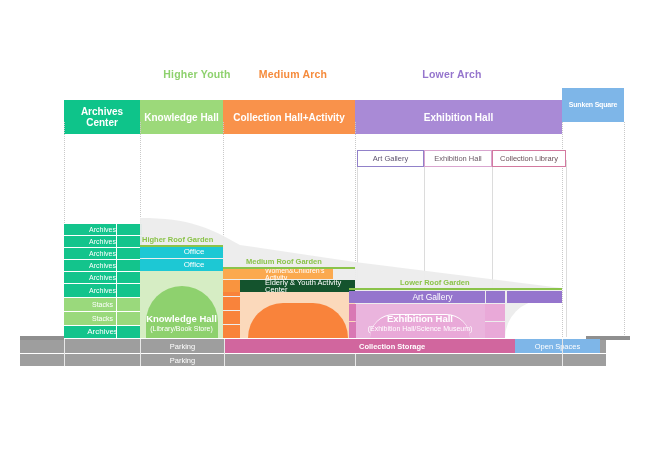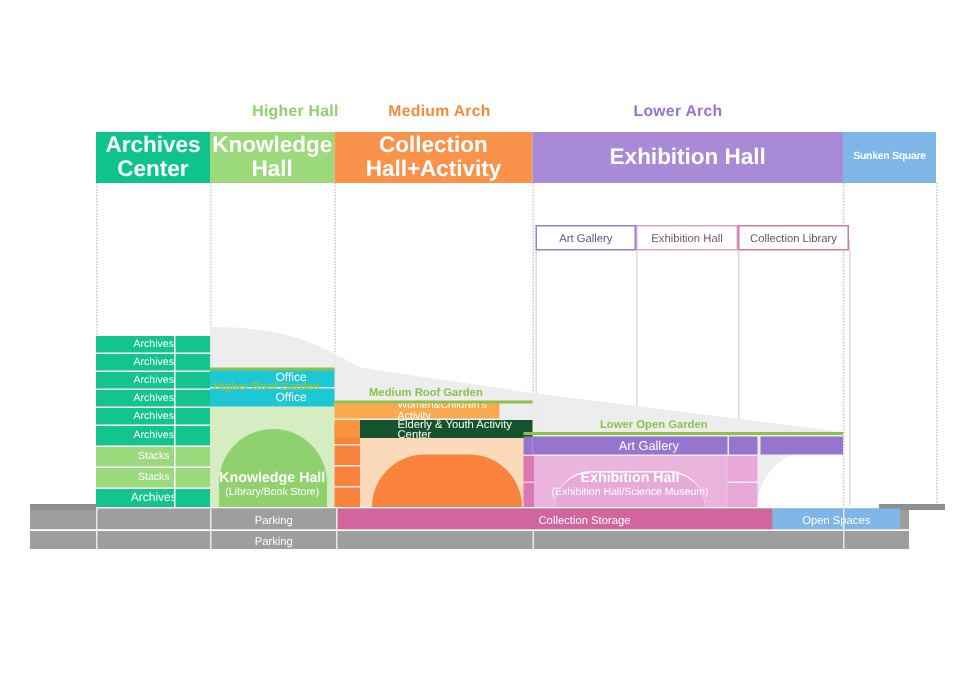--- a/index.html
+++ b/index.html
@@ -7,21 +7,21 @@
        font-family:"Liberation Sans","DejaVu Sans",sans-serif;}
   #stage{position:absolute;left:0;top:0;width:650px;height:459px;}
   .abs{position:absolute;box-sizing:border-box;}
 
   
   .archtitle{font-size:10.5px;font-weight:bold;text-align:center;letter-spacing:.2px;}
 
   
   .zonebar{display:flex;align-items:center;justify-content:center;
            color:#ffffff;font-weight:bold;text-align:center;line-height:1.1;}
-  .zonebar.z1{font-size:15px;}
+  .zonebar.z1{font-size:10px;margin-top:12px;}
   .zonebar.z3{font-size:7px;letter-spacing:-.2px;}
 
   
   .vline{width:0;border-left:1px dotted #c9c9c9;}
   .vline.solid{border-left:1px solid #dcdcdc;}
 
   
   .progbox{display:flex;align-items:center;justify-content:center;
            font-size:7.5px;background:#ffffff;}
 
@@ -34,28 +34,28 @@
   .rgline{height:2px;}
 
   
   .hall{position:absolute;text-align:center;color:#ffffff;line-height:1.15;z-index:12;}
   .hall .t{font-size:9.5px;font-weight:bold;display:block;}
   .hall .s{font-size:7px;display:block;}
 
   
   .strip{display:flex;align-items:center;justify-content:center;
          color:#ffffff;font-size:7.5px;}
-  .stripL{justify-content:flex-start;padding-left:4px;}
+  .stripL{justify-content:flex-start;padding-left:4px;font-weight:bold;}
 </style>
 </head>
 <body>
 
 <div id="stage">
 
-  <div class="abs archtitle" style="left:152px;top:68px;width:90px;color:#8ed16e;">Higher Hall</div>
+  <div class="abs archtitle" style="left:152px;top:68px;width:90px;color:#8ed16e;">Higher Youth</div>
   <div class="abs archtitle" style="left:243px;top:68px;width:100px;color:#f58b3c;">Medium Arch</div>
   <div class="abs archtitle" style="left:392px;top:68px;width:120px;color:#9575cd;">Lower Arch</div>
 
   <div class="abs zonebar z1" style="left:64px;top:88px;width:76px;height:34px;background:#0ec48a;">Archives Center</div>
   <div class="abs zonebar z1" style="left:140px;top:88px;width:83px;height:34px;background:#9cd97a;">Knowledge Hall</div>
   <div class="abs zonebar z1" style="left:223px;top:88px;width:132px;height:34px;background:#f9924b;">Collection Hall+Activity</div>
   <div class="abs zonebar z1" style="left:355px;top:88px;width:207px;height:34px;background:#a98ad6;">Exhibition Hall</div>
   <div class="abs zonebar z3" style="left:562px;top:88px;width:62px;height:34px;background:#7eb6e8;">Sunken Square</div>
 
   <div class="abs vline" style="left:64px;top:122px;height:215px;"></div>
@@ -97,21 +97,21 @@
               border-radius:36px 36px 0 0;z-index:6;"></div>
   <div class="hall" style="left:140px;top:314px;width:83px;">
     <span class="t">Knowledge Hall</span>
     <span class="s">(Library/Book Store)</span>
   </div>
 
   <div class="abs cell" style="left:140px;top:246px;width:83px;height:12px;background:#1dc8d4;font-size:8px;z-index:7;">Office</div>
   <div class="abs cell" style="left:140px;top:259px;width:83px;height:12px;background:#1dc8d4;font-size:8px;z-index:7;">Office</div>
 
   <div class="abs rgline" style="left:140px;top:245px;width:83px;background:#8bc34a;z-index:8;"></div>
-  <div class="abs rg" style="left:142px;top:235px;z-index:9;margin-top:18px;">Higher Roof Garden</div>
+  <div class="abs rg" style="left:142px;top:235px;z-index:9;">Higher Roof Garden</div>
 
   <div class="abs" style="left:240px;top:283px;width:115px;height:55px;background:#fbd9bb;z-index:5;"></div>
   <div class="abs" style="left:248px;top:303px;width:100px;height:35px;background:#f9833b;
               border-radius:50px 50px 0 0;z-index:6;"></div>
 
   <div class="abs" style="left:223px;top:283px;width:17px;height:13px;background:#f9833b;z-index:6;"></div>
   <div class="abs" style="left:223px;top:297px;width:17px;height:13px;background:#f9833b;z-index:6;"></div>
   <div class="abs" style="left:223px;top:311px;width:17px;height:13px;background:#f9833b;z-index:6;"></div>
   <div class="abs" style="left:223px;top:325px;width:17px;height:13px;background:#f9833b;z-index:6;"></div>
 
@@ -139,21 +139,21 @@
 
   <div class="abs" style="left:505px;top:300px;width:57px;height:38px;background:#ffffff;
               border-radius:57px 0 0 0;z-index:7;"></div>
 
   <div class="abs cell" style="left:355px;top:291px;width:130px;height:12px;background:#9575cd;font-size:8.5px;z-index:8;">Art Gallery</div>
   <div class="abs" style="left:486px;top:291px;width:19px;height:12px;background:#9575cd;z-index:8;"></div>
   <div class="abs" style="left:507px;top:291px;width:55px;height:12px;background:#9575cd;z-index:8;"></div>
   <div class="abs" style="left:349px;top:291px;width:6px;height:12px;background:#9575cd;z-index:8;"></div>
 
   <div class="abs rgline" style="left:349px;top:288px;width:213px;background:#8bc34a;z-index:9;"></div>
-  <div class="abs rg" style="left:400px;top:278px;z-index:10;">Lower Open Garden</div>
+  <div class="abs rg" style="left:400px;top:278px;z-index:10;">Lower Roof Garden</div>
 
   <div class="abs progbox" style="left:357px;top:150px;width:67px;height:17px;border:1px solid #9181c9;color:#5e5470;z-index:4;">Art Gallery</div>
   <div class="abs progbox" style="left:424px;top:150px;width:68px;height:17px;border:1px solid #d9a5cf;color:#6b5a66;z-index:4;">Exhibition Hall</div>
   <div class="abs progbox" style="left:492px;top:150px;width:74px;height:17px;border:1px solid #d3799f;color:#6b5058;z-index:4;">Collection Library</div>
 
   <div class="abs" style="left:20px;top:336px;width:44px;height:4px;background:#8f8f8f;z-index:14;"></div>
   <div class="abs" style="left:586px;top:336px;width:44px;height:4px;background:#8f8f8f;z-index:14;"></div>
 
   <div class="abs" style="left:20px;top:339px;width:586px;height:14px;background:#9e9e9e;z-index:13;"></div>
   <div class="abs strip" style="left:140px;top:339px;width:85px;height:14px;background:#9e9e9e;z-index:14;">Parking</div>

